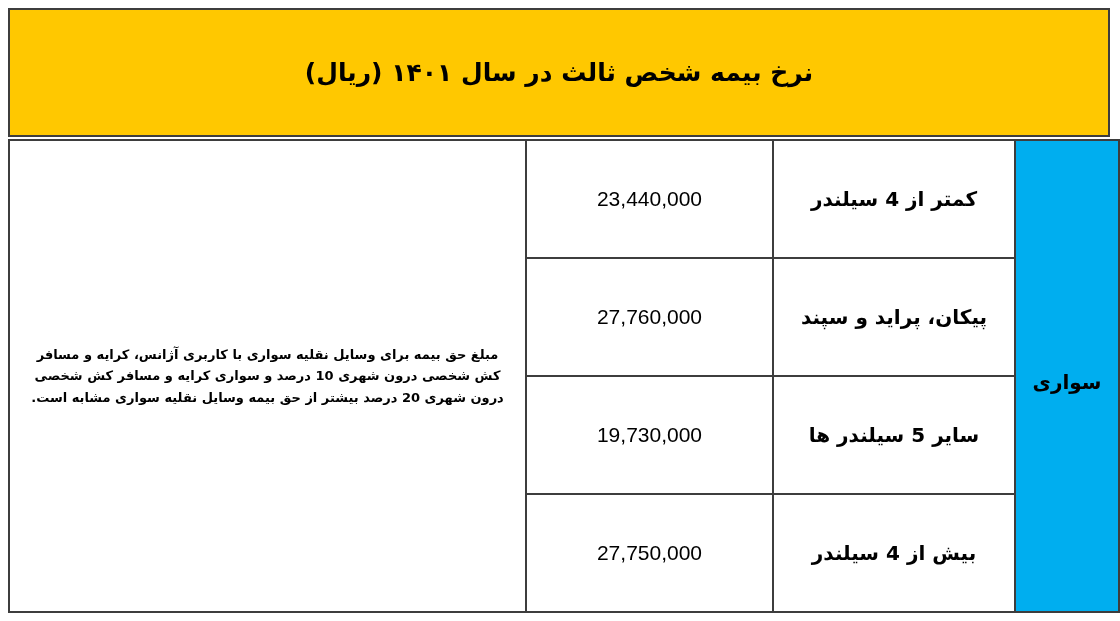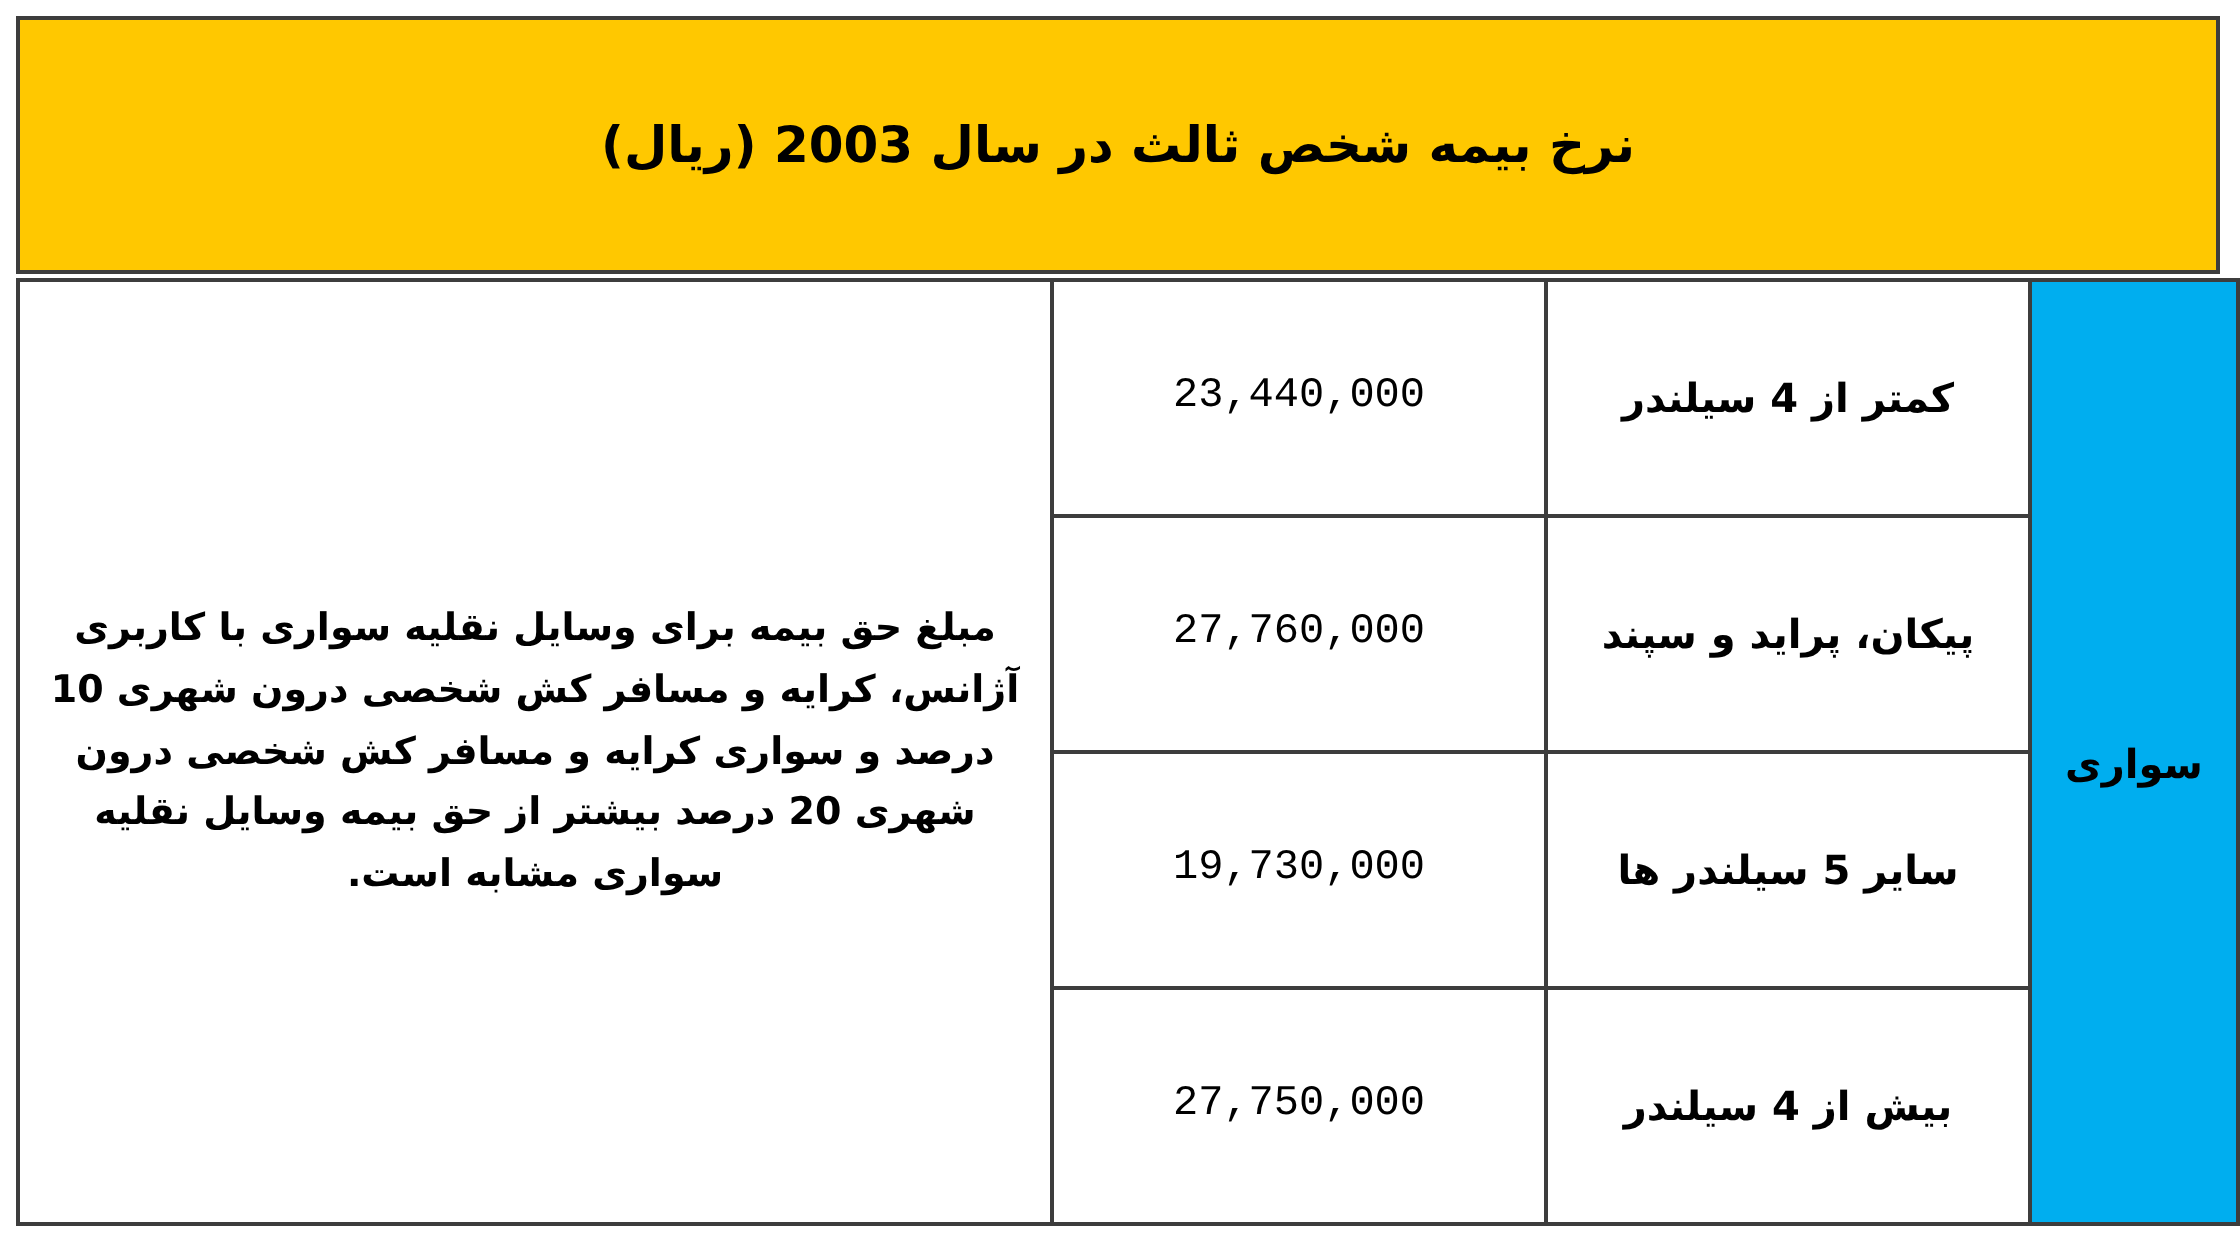--- a/index.html
+++ b/index.html
@@ -99,45 +99,45 @@
   
   .col-amount {
     width: 245px;
   }
   .amount-value {
     color: #000000;
     font-size: 21px;
     font-weight: normal;
     direction: ltr;
     line-height: 1.3;
-    font-family: Liberation Mono, monospace;
+    font-family: Liberation Sans, sans-serif;
   }
 
   
   .col-note {
     width: 515px;
   }
   .note-text {
     color: #000000;
-    font-size: 19px;
+    font-size: 13px;
     font-weight: bold;
     direction: rtl;
     text-align: center;
     line-height: 1.62;
     padding: 0 14px;
     box-sizing: border-box;
   }
 </style>
 </head>
 <body>
 
 <div id="page">
 
   <div class="title-banner">
-    <div class="title-text">نرخ بیمه شخص ثالث در سال 2003 (ریال)</div>
+    <div class="title-text">نرخ بیمه شخص ثالث در سال ۱۴۰۱ (ریال)</div>
   </div>
 
   <table class="rate-table">
     <tbody>
       <tr>
         <td class="col-class" rowspan="4">
           <div class="class-label">سواری</div>
         </td>
         <td class="col-category">
           <div class="category-label">کمتر از 4 سیلندر</div>

